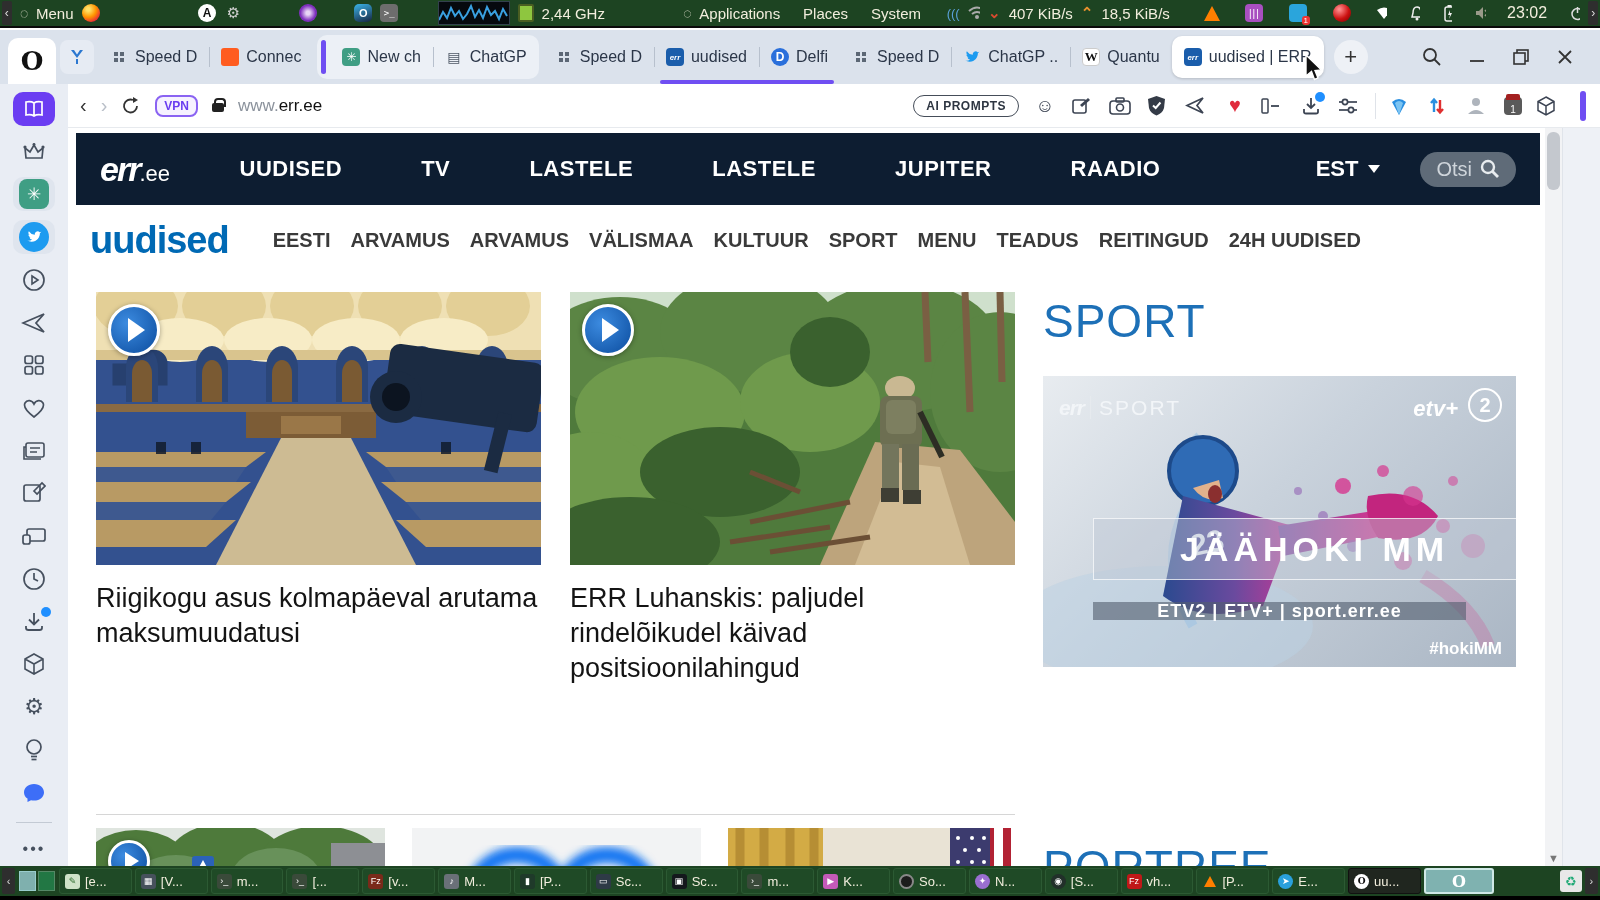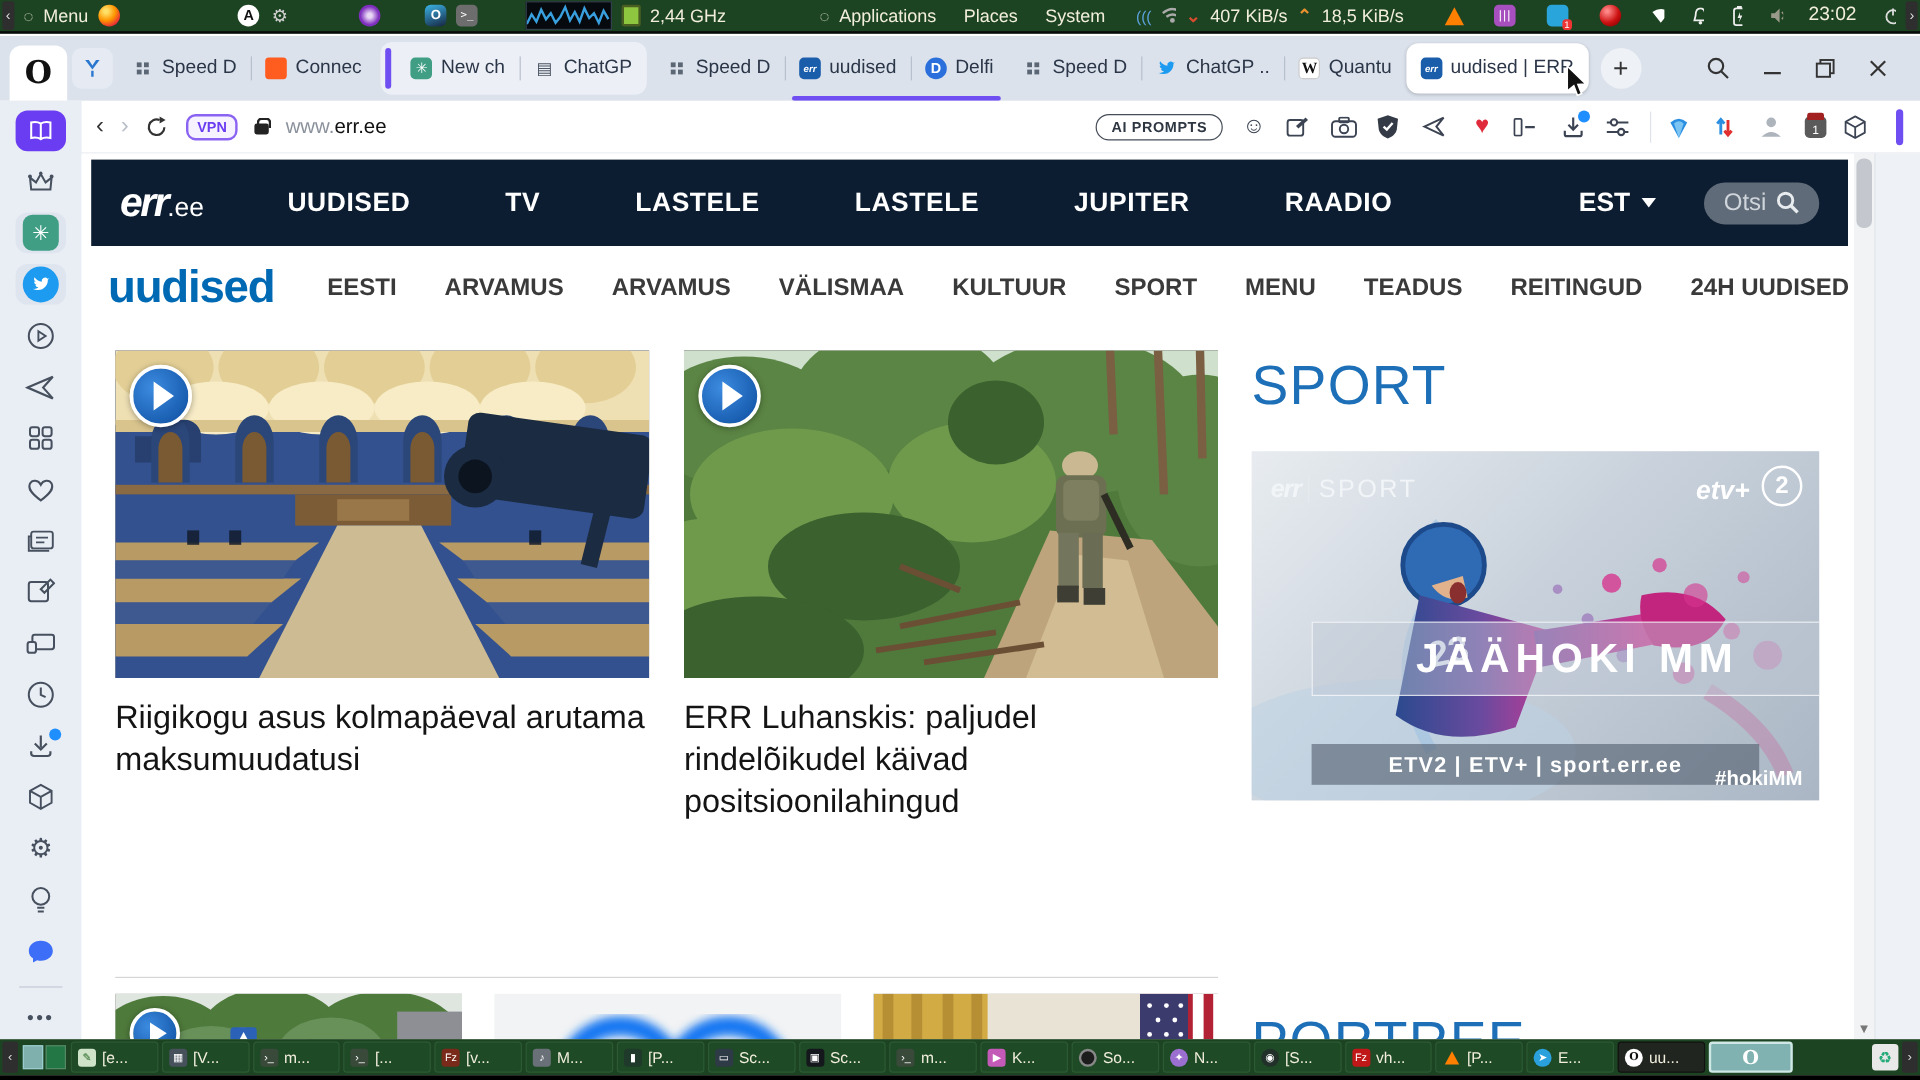--- a/index.html
+++ b/index.html
@@ -101,21 +101,21 @@
   .errnav { display:flex; flex:1; justify-content:space-around; max-width:1000px; margin:0 30px; }
   .errnav a { color:#fff; text-decoration:none; font-size:22px; font-weight:700; letter-spacing:.5px; }
   .lang { font-size:22px; font-weight:700; margin:0 40px 0 auto; display:flex; align-items:center; gap:10px; }
   .lang .tri { width:0; height:0; border-left:6px solid transparent; border-right:6px solid transparent; border-top:8px solid #fff; }
   .otsi { background:#5f6b78; color:#cfd5db; border-radius:18px; padding:6px 16px; font-size:20px; display:flex; align-items:center; gap:8px; }
 
   
   .subnav { position:absolute; left:8px; top:77px; width:1464px; height:70px; background:#fff;
     display:flex; align-items:center; padding:0 14px; }
   .ulogo { color:#0069b4; font-weight:bold; font-size:38px; letter-spacing:-1px; margin-right:44px; }
-  .subnav .links { display:flex; gap:40px; }
+  .subnav .links { display:flex; gap:20px; }
   .subnav a { color:#3a3a3a; text-decoration:none; font-size:20px; font-weight:700; white-space:nowrap; }
 
   
   .mainarea { position:absolute; left:28px; top:164px; width:1420px; }
   .col { position:absolute; top:0; }
   .c1 { left:0; width:445px; }
   .c2 { left:474px; width:445px; }
   .rcol { left:947px; width:473px; }
   .vthumbimg { position:relative; width:445px; height:273px; overflow:hidden; background:#888; }
   .headline { margin-top:16px; font-size:27px; line-height:1.3; color:#141414; font-weight:500; }
@@ -137,21 +137,21 @@
   .b-brand { position:absolute; left:16px; top:20px; color:#f2f5f8; font-size:21px; font-weight:900; font-style:italic; letter-spacing:-1px; }
   .b-brand .sp { font-style:normal; font-weight:400; letter-spacing:2px; border-left:1px solid #e6eaee; padding-left:8px; margin-left:6px; }
   .b-etv { position:absolute; right:58px; top:20px; color:#fff; font-size:22px; font-weight:bold; font-style:italic; }
   .b-etv2 { position:absolute; right:14px; top:12px; width:34px; height:34px; border:2px solid #fff; border-radius:50%;
     color:#fff; display:flex; align-items:center; justify-content:center; font-size:20px; font-weight:bold; }
   .b-title { position:absolute; left:50px; top:142px; width:443px; height:62px; background:rgba(190,200,212,.45);
     border:1px solid rgba(255,255,255,.7); display:flex; align-items:center; justify-content:center;
     color:#fff; font-size:34px; font-weight:800; letter-spacing:5px; }
   .b-dates { position:absolute; left:50px; top:204px; width:373px; height:38px; background:#f4f6f8;
     display:flex; align-items:center; justify-content:center; color:#2c3e55; font-size:19px; font-weight:800; letter-spacing:3px; }
-  .b-chan { position:absolute; left:50px; top:244px; width:373px; height:34px; background:rgba(84,96,112,.62);
+  .b-chan { position:absolute; left:50px; top:226px; width:373px; height:18px; background:rgba(84,96,112,.62);
     display:flex; align-items:center; justify-content:center; color:#fff; font-size:18px; font-weight:800; letter-spacing:1px; }
   .b-hash { position:absolute; right:14px; bottom:8px; color:#fff; font-size:17px; font-weight:800; }
   .portreehead { position:absolute; left:947px; top:548px; font-size:46px; font-weight:300; color:#1d70b7; letter-spacing:1px; }
 
   
   .taskbar { position:absolute; left:0; top:866px; width:1600px; height:30px; background:#1d4422;
     display:flex; align-items:center; gap:3px; padding:0 2px; color:#f2eedd; }
   .tb-edge { width:13px; height:26px; background:#2e2e2e; color:#ddd; display:flex; align-items:center; justify-content:center; font-size:11px; border-radius:2px; flex:0 0 auto; }
   .wspager { width:38px; height:22px; display:flex; gap:2px; flex:0 0 auto; padding:1px; }
   .wspager .wa { flex:1; background:#7fb0ae; border:1px solid #9cc; }

